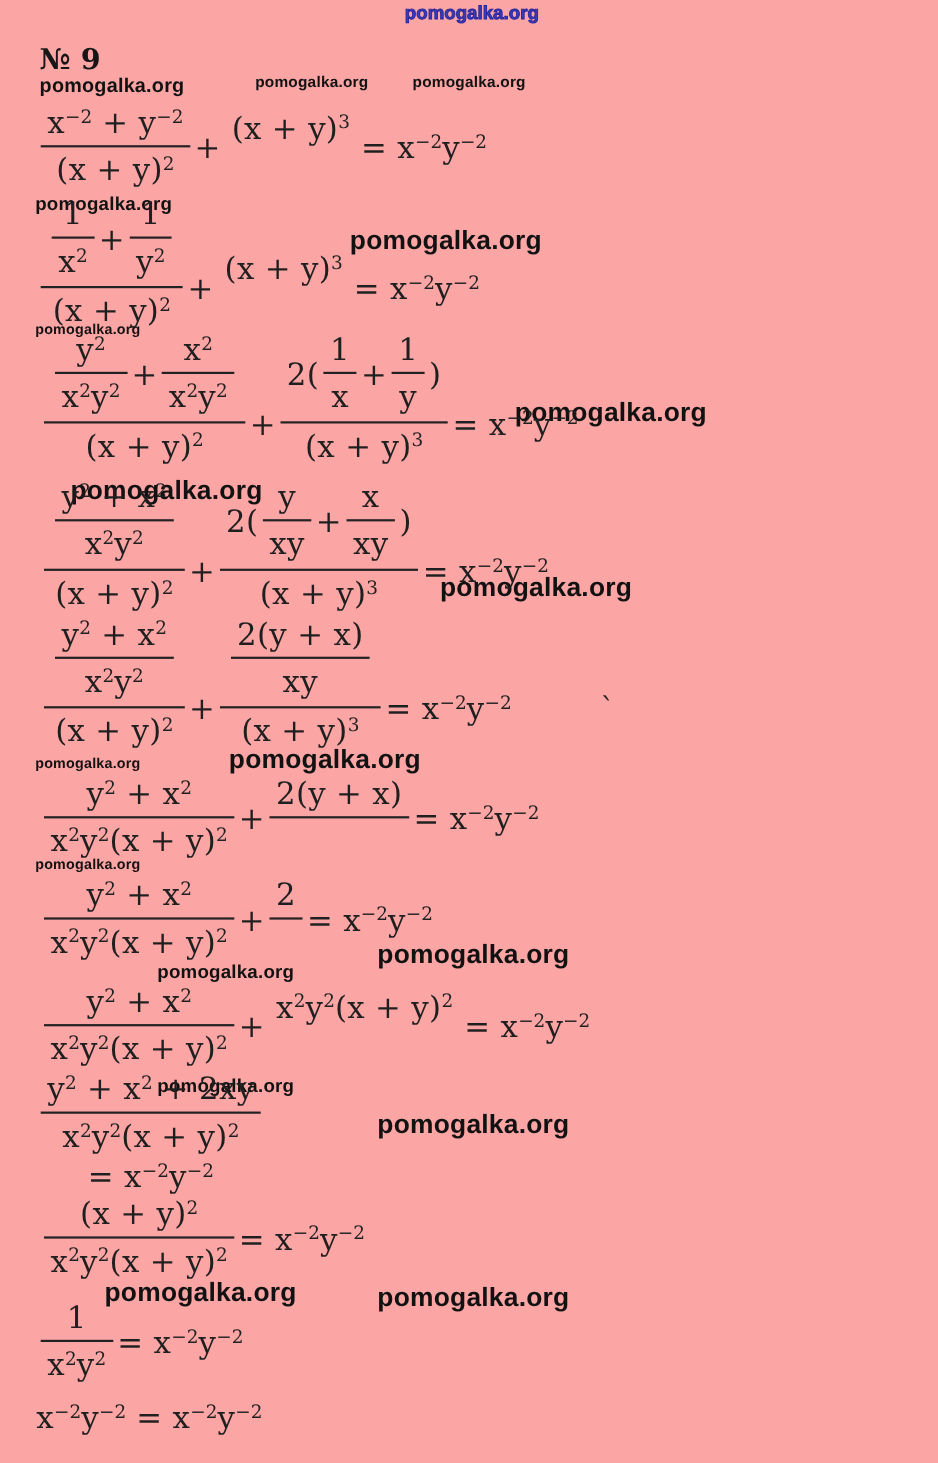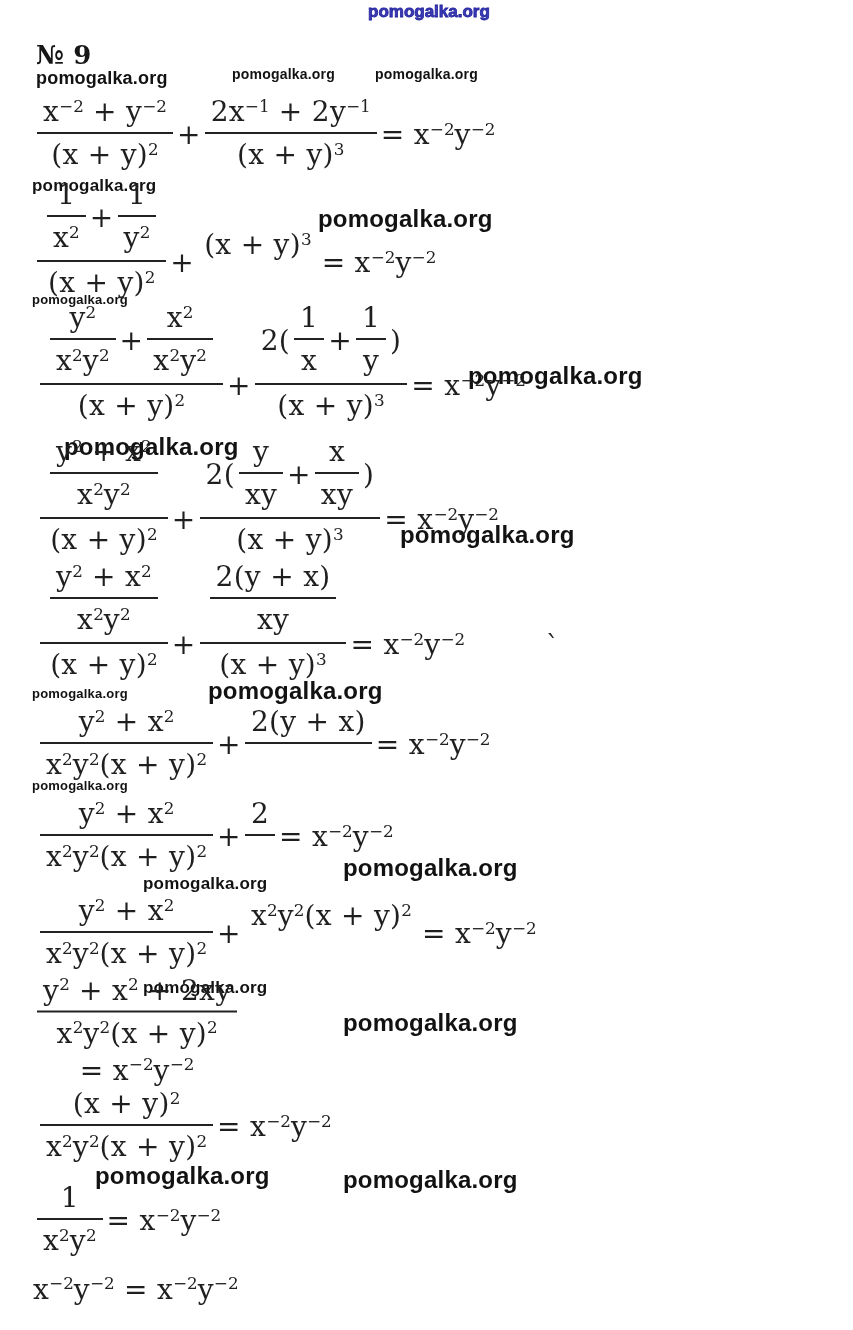--- a/index.html
+++ b/index.html
@@ -1,20 +1,20 @@
 <!DOCTYPE html>
 <html><head>
 <meta charset="utf-8">
 <style>
   * { box-sizing: border-box; margin: 0; padding: 0; }
   html,body { background:#e8e8e8; }
   .page {
     position: relative;
     width: 853px; height: 1330px;
-    background: #ffffff;
+    background: #fca5a5;
     overflow: hidden;
     font-family: "DejaVu Serif", serif;
     color: #1f1f1f;
     margin: 0 auto;
   }
   .page-title {
     position: absolute; left: 36px; top: 40px;
     font-family: "DejaVu Serif", serif;
     font-weight: bold; font-size: 26px; color: #161616;
     white-space: nowrap;
@@ -107,23 +107,20 @@
         <span class="frac">
           <span class="num">
             <span>x<sup>−2</sup> + y<sup>−2</sup></span>
           </span>
           <span class="den">
             <span>(x + y)<sup>2</sup></span>
           </span>
         </span>
         <span> + </span>
         <span class="frac">
-          <span class="num">
-            <span>2x<sup>−1</sup> + 2y<sup>−1</sup></span>
-          </span>
           <span class="den">
             <span>(x + y)<sup>3</sup></span>
           </span>
         </span>
         <span> = x<sup>−2</sup>y<sup>−2</sup></span>
       </div>
       <div class="equation" style="left: 33px; top: 262px;">
         <span class="frac">
           <span class="num">
             <span class="frac">

